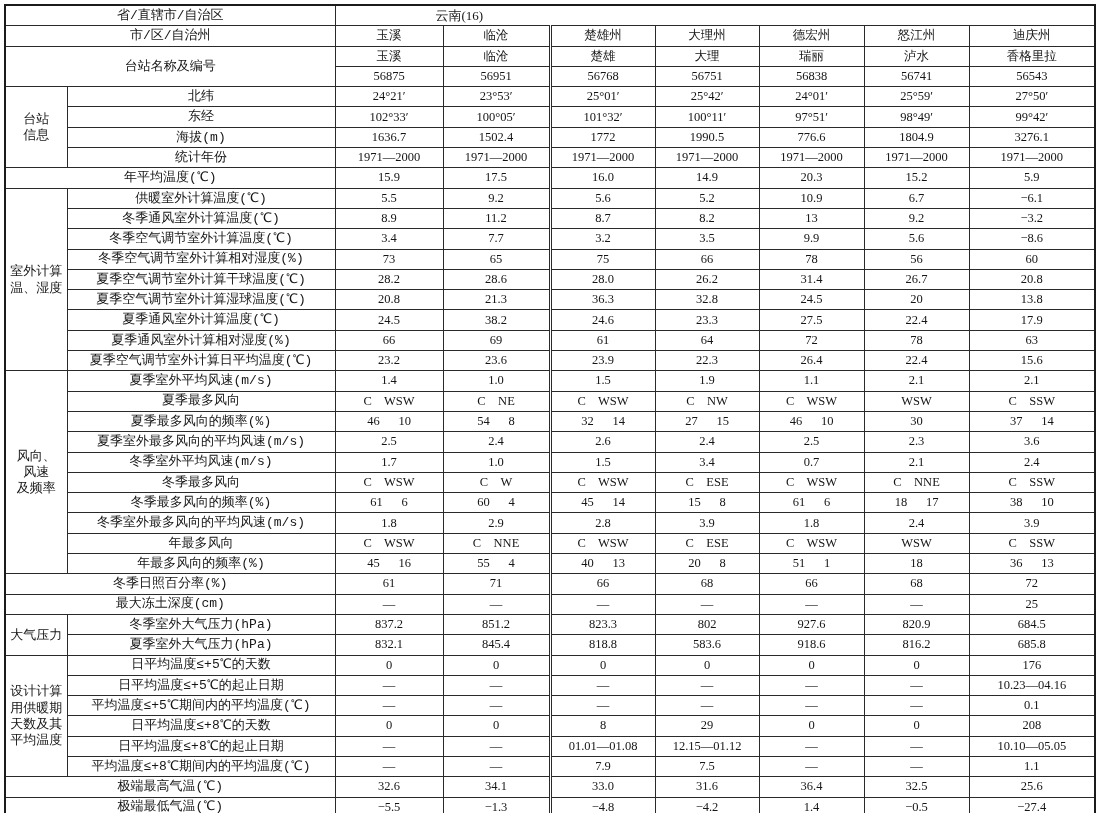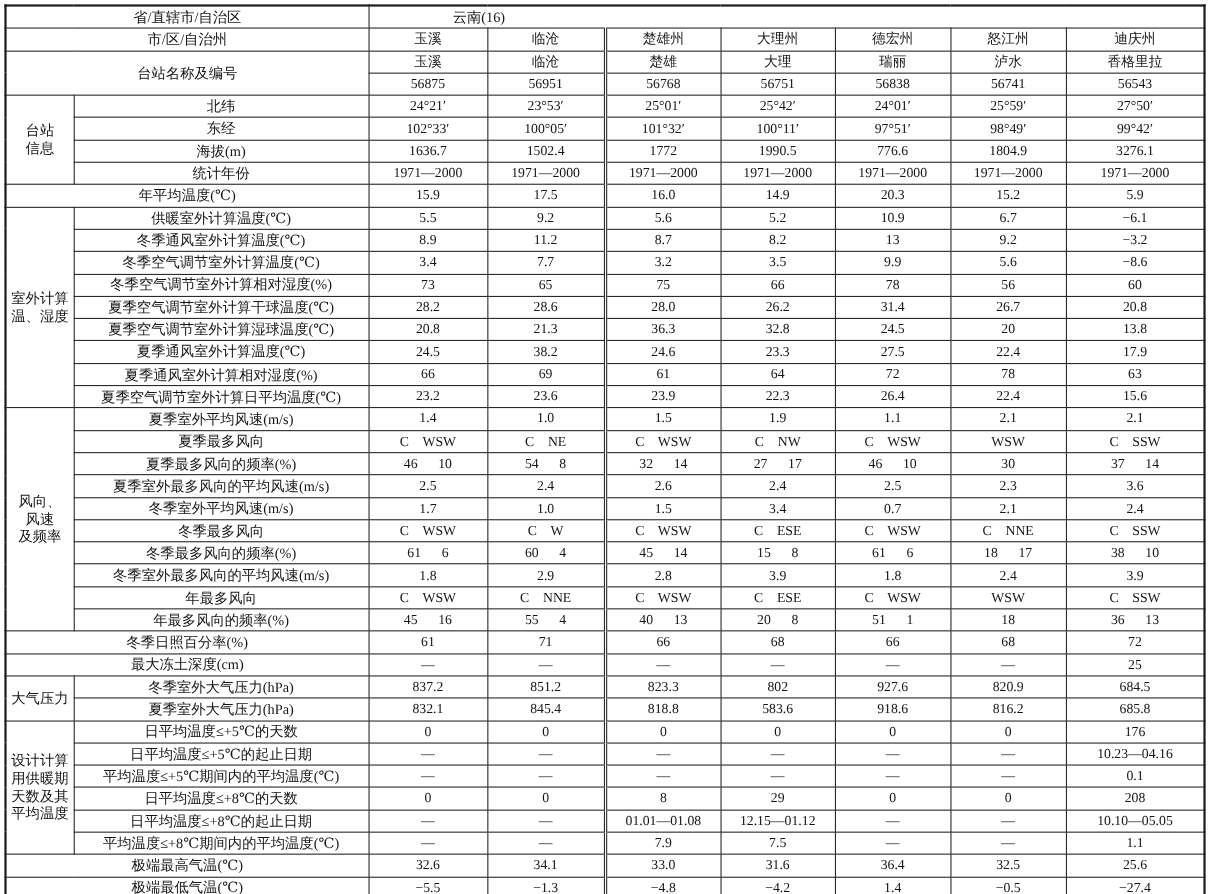--- a/index.html
+++ b/index.html
@@ -14,25 +14,25 @@
   td{
     border:1px solid #2a2a2a;
     height:19.3px;
     padding:0 2px;
     text-align:center;
     vertical-align:middle;
     font-size:13px;
     line-height:1.05;
     overflow:hidden;
   }
-  td.lbl{white-space:nowrap;}
+  td.lbl{white-space:nowrap;font-family:Liberation Mono, monospace;}
   td.val{white-space:pre;font-size:12.5px;}
   td.group{white-space:pre-line;font-size:13px;line-height:1.25;}
   td.dl{border-left:3px double #2a2a2a;}
-  td.prov{text-align:left;padding-left:76px;white-space:nowrap;}
+  td.prov{text-align:left;padding-left:100px;white-space:nowrap;}
 </style>
 </head>
 <body>
 
 <table class="climate">
   <colgroup>
     <col style="width:62px">
     <col style="width:268px">
     <col style="width:108px">
     <col style="width:107px">
@@ -243,21 +243,21 @@
         <td class="val">C    NW</td>
         <td class="val">C    WSW</td>
         <td class="val">WSW</td>
         <td class="val">C    SSW</td>
       </tr>
       <tr>
         <td class="lbl">夏季最多风向的频率(%)</td>
         <td class="val">46      10</td>
         <td class="val">54      8</td>
         <td class="val dl">32      14</td>
-        <td class="val">27      17</td>
+        <td class="val">27      15</td>
         <td class="val">46      10</td>
         <td class="val">30</td>
         <td class="val">37      14</td>
       </tr>
       <tr>
         <td class="lbl">夏季室外最多风向的平均风速(m/s)</td>
         <td class="val">2.5</td>
         <td class="val">2.4</td>
         <td class="val dl">2.6</td>
         <td class="val">2.4</td>

